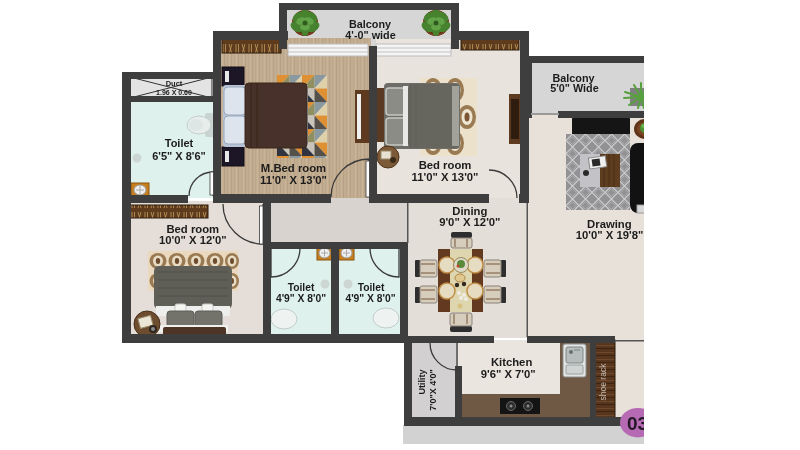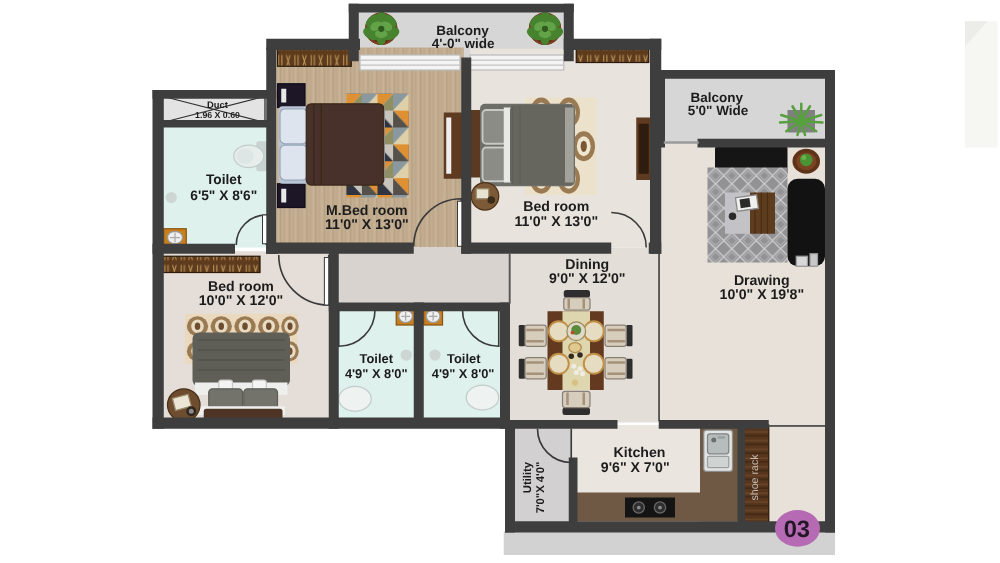--- a/index.html
+++ b/index.html
@@ -1,16 +1,16 @@
 <!DOCTYPE html>
 <html><head>
 <meta charset="utf-8">
 <style>
   html,body{margin:0;padding:0;background:#ffffff;}
-  .wrap{width:800px;height:450px;position:relative;overflow:hidden;background:#ffffff;text-align:center;}
+  .wrap{width:644px;height:450px;position:relative;overflow:hidden;background:#ffffff;text-align:center;}
   text{font-family:"Liberation Sans", sans-serif;}
 </style>
 </head>
 <body>
 <div class="wrap">
 <svg width="800" height="450" viewBox="0 0 800 450">
 <defs>
   <pattern id="wood" width="7" height="10" patternUnits="userSpaceOnUse">
     <rect width="7" height="10" fill="#c3ad91"></rect>
     <rect x="0" width="1" height="10" fill="#b7a083"></rect>

